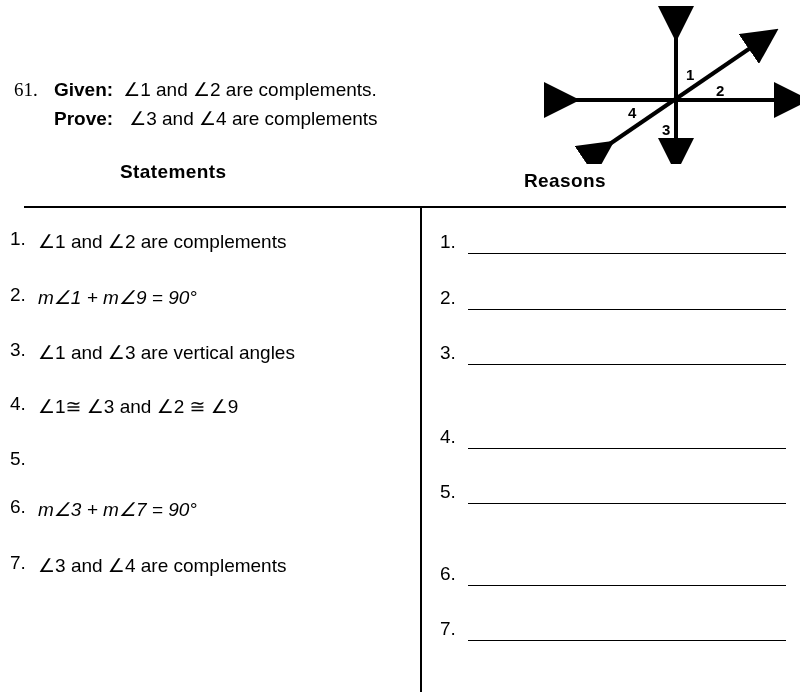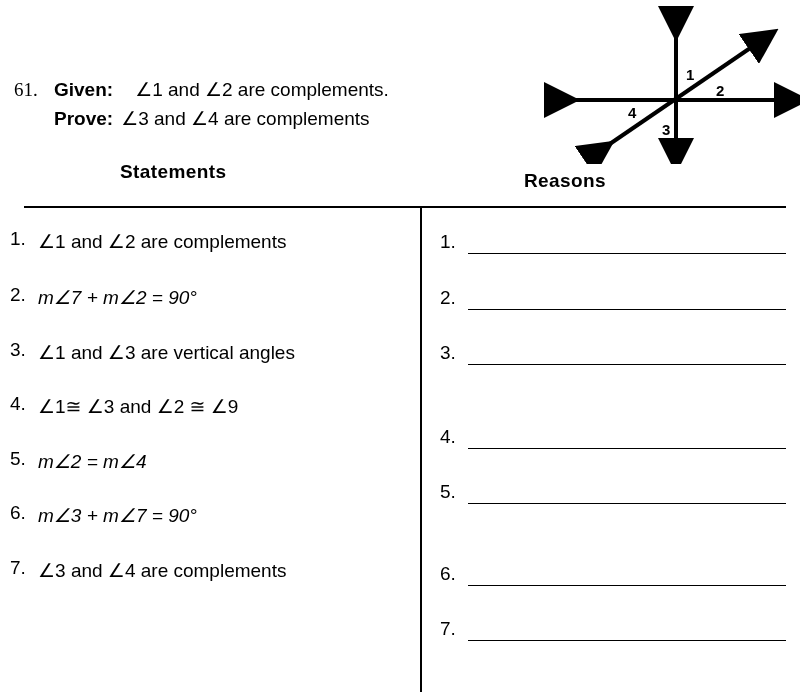--- a/index.html
+++ b/index.html
@@ -31,23 +31,23 @@
   .prob-number {
     font-size: 19px;
     width: 40px;
     flex: 0 0 40px;
     font-family: Liberation Serif, serif;
   }
   .prob-label {
     font-weight: bold;
     font-size: 19px;
     flex: 0 0 auto;
-    margin-right: 22px;
-  }
-  .prob-label.prove { margin-right: 8px; }
+    margin-right: 10px;
+  }
+  .prob-label.prove { margin-right: 16px; }
   .prob-text {
     font-size: 19px;
   }
   .prob-row.second {
     margin-top: 6px;
     padding-left: 40px;
   }
 
   
   #figure {
@@ -190,42 +190,41 @@
   <div class="stmt" style="margin-top:0px;">
     <span class="stmt-num">1.</span>
     <span class="stmt-lines">
       <div class="stmt-line">∠1 and ∠2 are complements</div>
     </span>
   </div>
 
   <div class="stmt" style="margin-top:28px;">
     <span class="stmt-num">2.</span>
     <span class="stmt-lines">
-      <div class="stmt-line ital">m∠7 + m∠2 = 90°</div>
+      <div class="stmt-line ital">m∠1 + m∠9 = 90°</div>
     </span>
   </div>
 
   <div class="stmt" style="margin-top:28px;">
     <span class="stmt-num">3.</span>
     <span class="stmt-lines">
       <div class="stmt-line">∠1 and ∠3 are vertical angles</div>
     </span>
   </div>
 
   <div class="stmt" style="margin-top:26px;">
     <span class="stmt-num">4.</span>
     <span class="stmt-lines">
       <div class="stmt-line">∠1≅ ∠3 and ∠2 ≅ ∠9</div>
     </span>
   </div>
 
   <div class="stmt" style="margin-top:28px;">
     <span class="stmt-num">5.</span>
     <span class="stmt-lines">
-      <div class="stmt-line ital">m∠2 = m∠4</div>
     </span>
   </div>
 
   <div class="stmt" style="margin-top:26px;">
     <span class="stmt-num">6.</span>
     <span class="stmt-lines">
       <div class="stmt-line ital">m∠3 + m∠7 = 90°</div>
     </span>
   </div>
 

